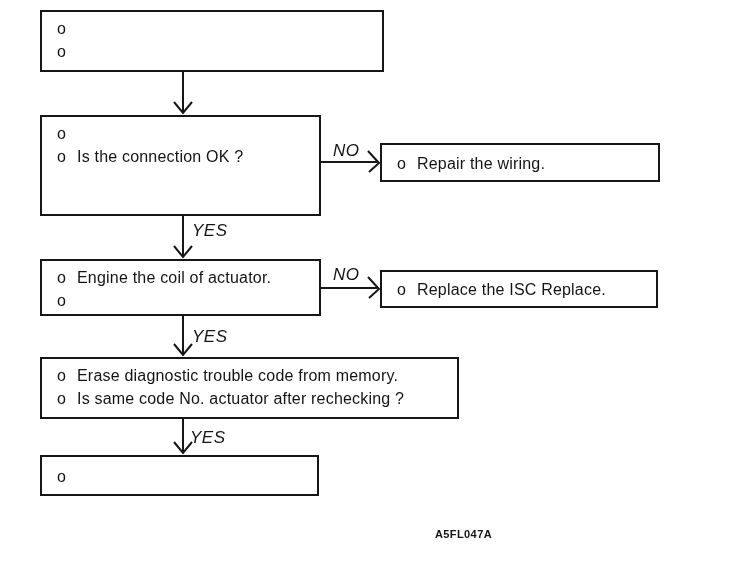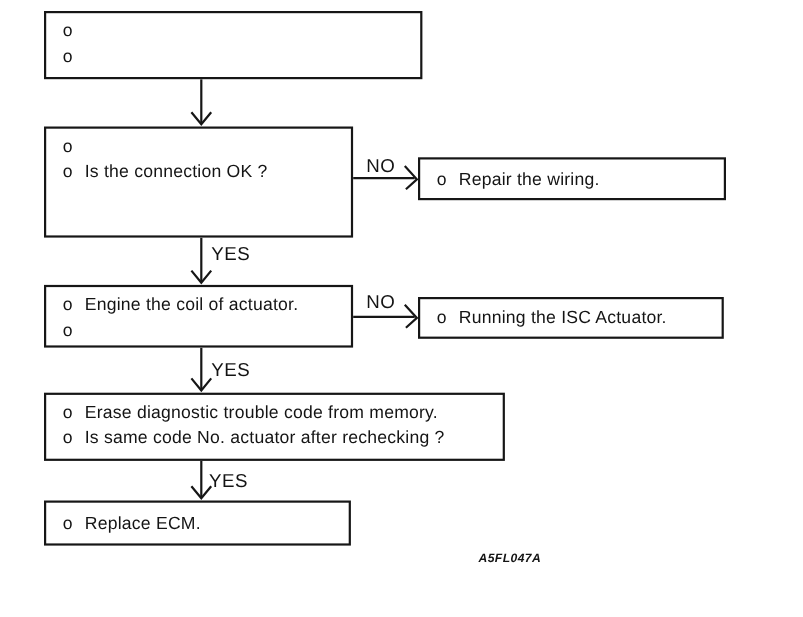--- a/index.html
+++ b/index.html
@@ -44,20 +44,21 @@
   .itext {
     white-space: pre-line;
     letter-spacing: 0.2px;
   }
   .edge-label {
     position: absolute;
     font-size: 17px;
     line-height: 17px;
     letter-spacing: 0.5px;
     color: #141414;
+    font-style: italic;
   }
   .figure-code {
     position: absolute;
     font-size: 11px;
     font-weight: bold;
     letter-spacing: 0.4px;
     color: #141414;
   }
 </style>
 </head>
@@ -117,43 +118,42 @@
       <span class="itext">Engine the coil of actuator.</span>
     </div>
     <div class="row">
       <span class="bullet">o</span>
     </div>
   </div>
 
   <div class="flow-box" style="left:380px; top:270px; width:278px; height:38px; padding-top:6px;">
     <div class="row">
       <span class="bullet">o</span>
-      <span class="itext">Running the ISC Actuator.</span>
+      <span class="itext">Replace the ISC Replace.</span>
     </div>
   </div>
 
   <div class="flow-box" style="left:40px; top:357px; width:419px; height:62px;">
     <div class="row">
       <span class="bullet">o</span>
       <span class="itext">Erase diagnostic trouble code from memory.</span>
     </div>
     <div class="row">
       <span class="bullet">o</span>
       <span class="itext">Is same code No. actuator after rechecking ?</span>
     </div>
   </div>
 
   <div class="flow-box" style="left:40px; top:455px; width:279px; height:41px; padding-top:8px;">
     <div class="row">
       <span class="bullet">o</span>
-      <span class="itext">Replace ECM.</span>
     </div>
   </div>
 
   <span class="edge-label" style="left:333px; top:142px;">NO</span>
   <span class="edge-label" style="left:192px; top:222px;">YES</span>
   <span class="edge-label" style="left:333px; top:266px;">NO</span>
   <span class="edge-label" style="left:192px; top:328px;">YES</span>
   <span class="edge-label" style="left:190px; top:429px;">YES</span>
 
-  <span class="figure-code" style="left:435px; top:502px;font-style:italic;">A5FL047A</span>
+  <span class="figure-code" style="left:435px; top:528px;">A5FL047A</span>
 
 </div>
 
 </body></html>

